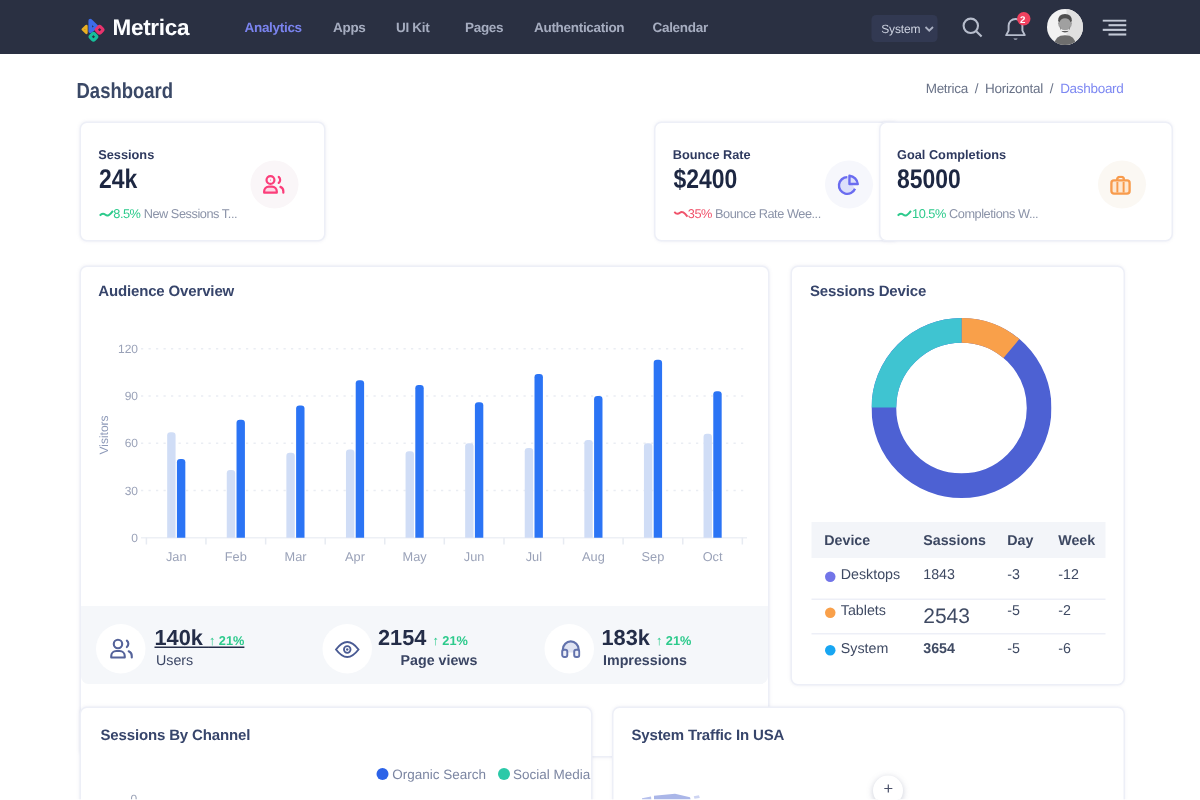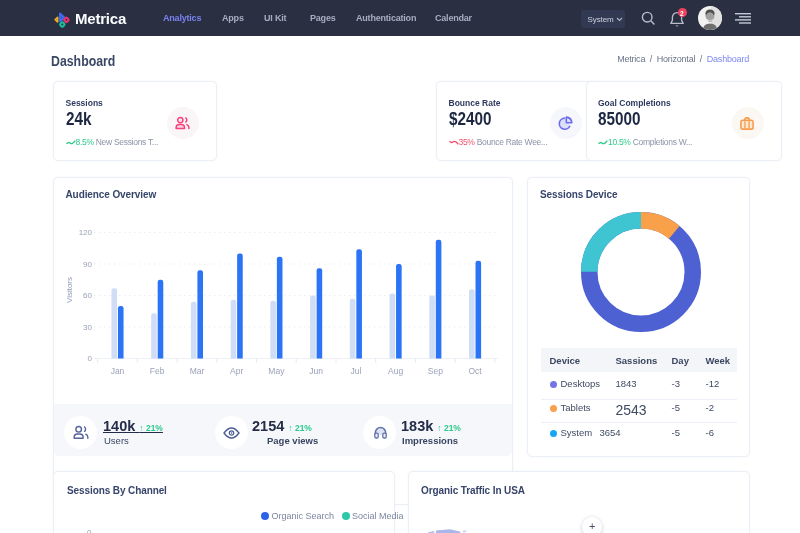--- a/index.html
+++ b/index.html
@@ -258,36 +258,36 @@
   <div class="abs" style="left:178px;top:200px;font-size:9.5px;color:#3f4a63;">-12</div>
   <div class="abs" style="left:13.5px;top:220.5px;width:196px;height:1px;background:#edeff7;"></div>
   <div class="abs" style="left:22px;top:227px;width:7px;height:7px;border-radius:50%;background:#f9a04a;"></div>
   <div class="abs" style="left:33px;top:224px;font-size:9.5px;color:#3f4a63;">Tablets</div>
   <div class="abs" style="left:88px;top:224px;font-size:14px;color:#3f4a63;">2543</div>
   <div class="abs" style="left:144px;top:224px;font-size:9.5px;color:#3f4a63;">-5</div>
   <div class="abs" style="left:178px;top:224px;font-size:9.5px;color:#3f4a63;">-2</div>
   <div class="abs" style="left:13.5px;top:243.6px;width:196px;height:1px;background:#edeff7;"></div>
   <div class="abs" style="left:22px;top:252px;width:7px;height:7px;border-radius:50%;background:#18a6f2;"></div>
   <div class="abs" style="left:33px;top:249px;font-size:9.5px;color:#3f4a63;">System</div>
-  <div class="abs" style="left:72px;top:249px;font-size:9.5px;color:#3f4a63;">3654</div>
+  <div class="abs" style="left:88px;top:249px;font-size:9.5px;color:#3f4a63;font-weight:bold;">3654</div>
   <div class="abs" style="left:144px;top:249px;font-size:9.5px;color:#3f4a63;">-5</div>
   <div class="abs" style="left:178px;top:249px;font-size:9.5px;color:#3f4a63;">-6</div>
 </div>
 
 <div class="card" style="left:53px;top:471px;width:342px;height:80px;">
   <div class="abs ctitle" style="left:13px;top:13px;">Sessions By Channel</div>
-  <div class="abs" style="left:197px;top:38.5px;font-size:9px;color:#7c86a2;white-space:nowrap;margin-left:10px;">
+  <div class="abs" style="left:197px;top:38.5px;font-size:9px;color:#7c86a2;white-space:nowrap;">
     <span style="display:inline-block;width:8px;height:8px;background:#2c63e8;border-radius:50%;vertical-align:-1px;"></span> Organic Search&nbsp;&nbsp;
     <span style="display:inline-block;width:8px;height:8px;background:#2bc9a8;border-radius:50%;vertical-align:-1px;"></span> Social Media
   </div>
   <div class="abs" style="left:33px;top:56px;font-size:8px;color:#98a0b5;">0</div>
 </div>
 
 <div class="card" style="left:408px;top:471px;width:342px;height:80px;">
-  <div class="abs ctitle" style="left:12px;top:13px;">Organic Traffic In USA</div>
+  <div class="abs ctitle" style="left:12px;top:13px;">System Traffic In USA</div>
 
   <div class="abs" style="left:173px;top:45px;width:20px;height:20px;border-radius:50%;background:#fff;box-shadow:0 1px 4px rgba(100,110,140,0.35);"></div>
   <div class="abs" style="left:180px;top:48px;font-size:11px;color:#4a5068;">+</div>
 
   <svg class="abs" style="left:18px;top:56px;" width="42" height="7" viewBox="0 0 42 7">
     <path d="M9 2.5 L23 1.2 L33 3.5 L34 7 L9 7 Z" fill="#aab6e8"></path>
     <path d="M1 4.2 L7 3 L7.5 7 L1 7 Z" fill="#b6c0ec"></path>
     <path d="M35.5 2.8 L39 2.2 L39.5 4 L36 4.5 Z" fill="#cdd4f2"></path>
   </svg>
 </div>

